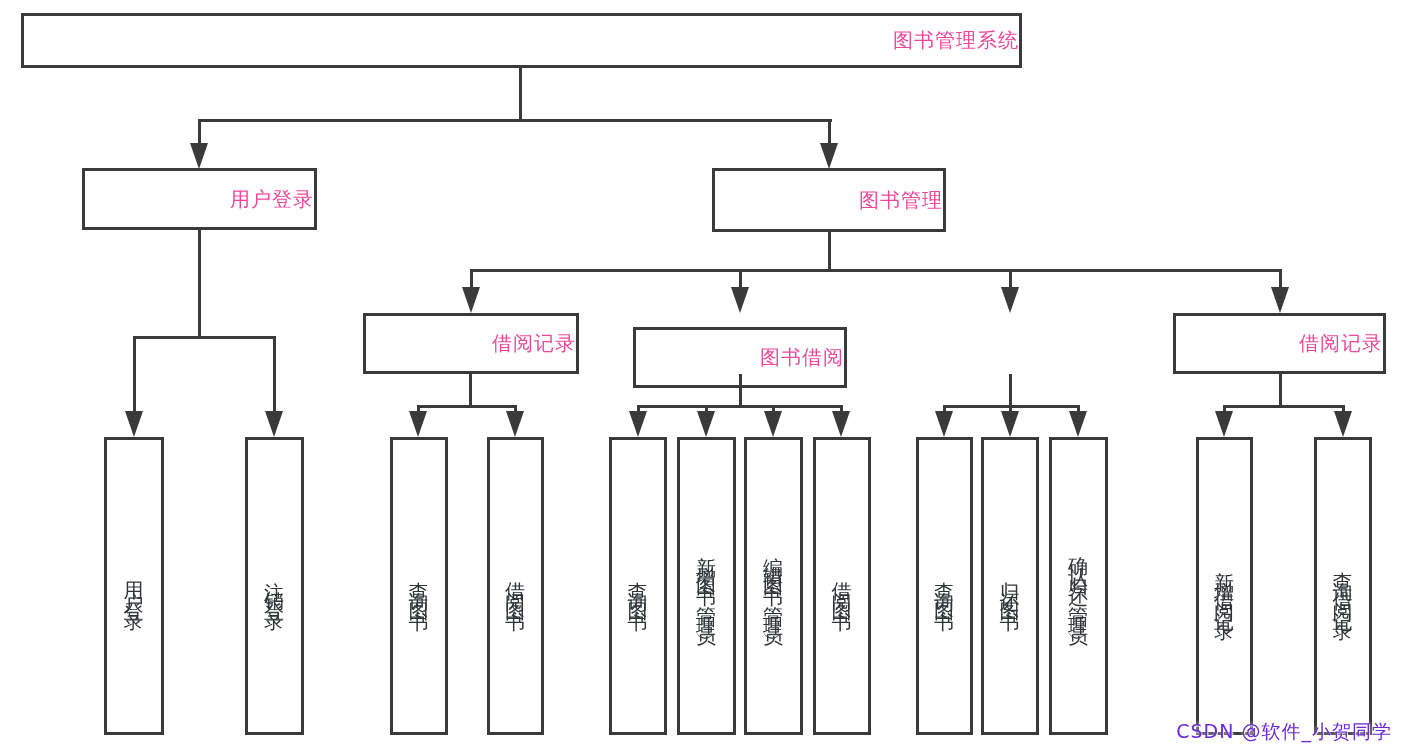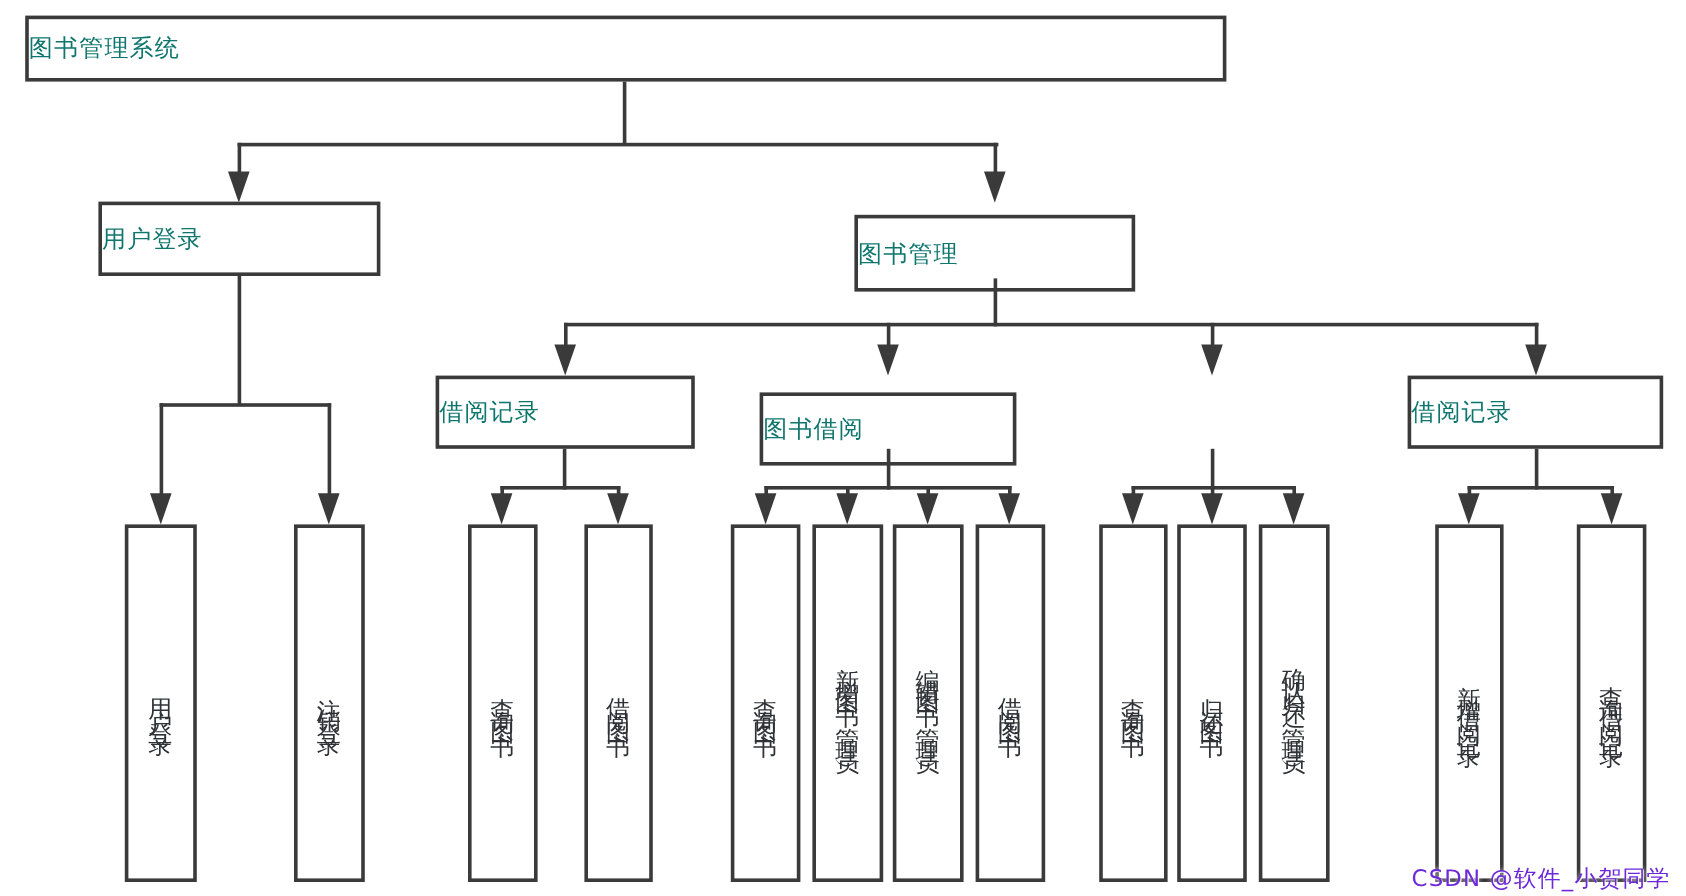--- a/index.html
+++ b/index.html
@@ -9,23 +9,23 @@
     background:#ffffff;
     font-family:"DejaVu Sans","Liberation Sans",sans-serif;
     color:#2f3337;
     overflow:hidden;
   }
   .box{
     position:absolute;
     box-sizing:border-box;
     background:#ffffff;
     border:3px solid #3a3a3a;
-    display:flex;align-items:center;justify-content:flex-start;
+    display:flex;align-items:center;justify-content:flex-end;
     font-size:20px;letter-spacing:1px;
-    color:#0f766e;
+    color:#ec4899;
   }
   .vbox{
     position:absolute;
     box-sizing:border-box;
     background:#ffffff;
     border:3px solid #3a3a3a;
     display:flex;align-items:center;justify-content:center;
   }
   .vbox .vtext{
     writing-mode:vertical-rl;
@@ -66,21 +66,21 @@
   <div class="vline" style="left:519px;top:68px;height:53px;"></div>
   <div class="hline" style="left:198px;top:119px;width:634px;"></div>
   <div class="vline" style="left:198px;top:119px;height:30px;"></div>
   <div class="arrow" style="left:190px;top:143px;"></div>
   <div class="vline" style="left:828px;top:119px;height:30px;"></div>
   <div class="arrow" style="left:820px;top:143px;"></div>
 
   <div class="box" style="left:82px;top:168px;width:235px;height:62px;">
     <span>用户登录</span>
   </div>
-  <div class="box" style="left:712px;top:168px;width:234px;height:64px;margin-top:11px;">
+  <div class="box" style="left:712px;top:168px;width:234px;height:64px;">
     <span>图书管理</span>
   </div>
 
   <div class="vline" style="left:198px;top:230px;height:108px;"></div>
   <div class="hline" style="left:133px;top:336px;width:143px;"></div>
   <div class="vline" style="left:133px;top:336px;height:80px;"></div>
   <div class="arrow" style="left:125px;top:411px;"></div>
   <div class="vline" style="left:273px;top:336px;height:80px;"></div>
   <div class="arrow" style="left:265px;top:411px;"></div>
 

